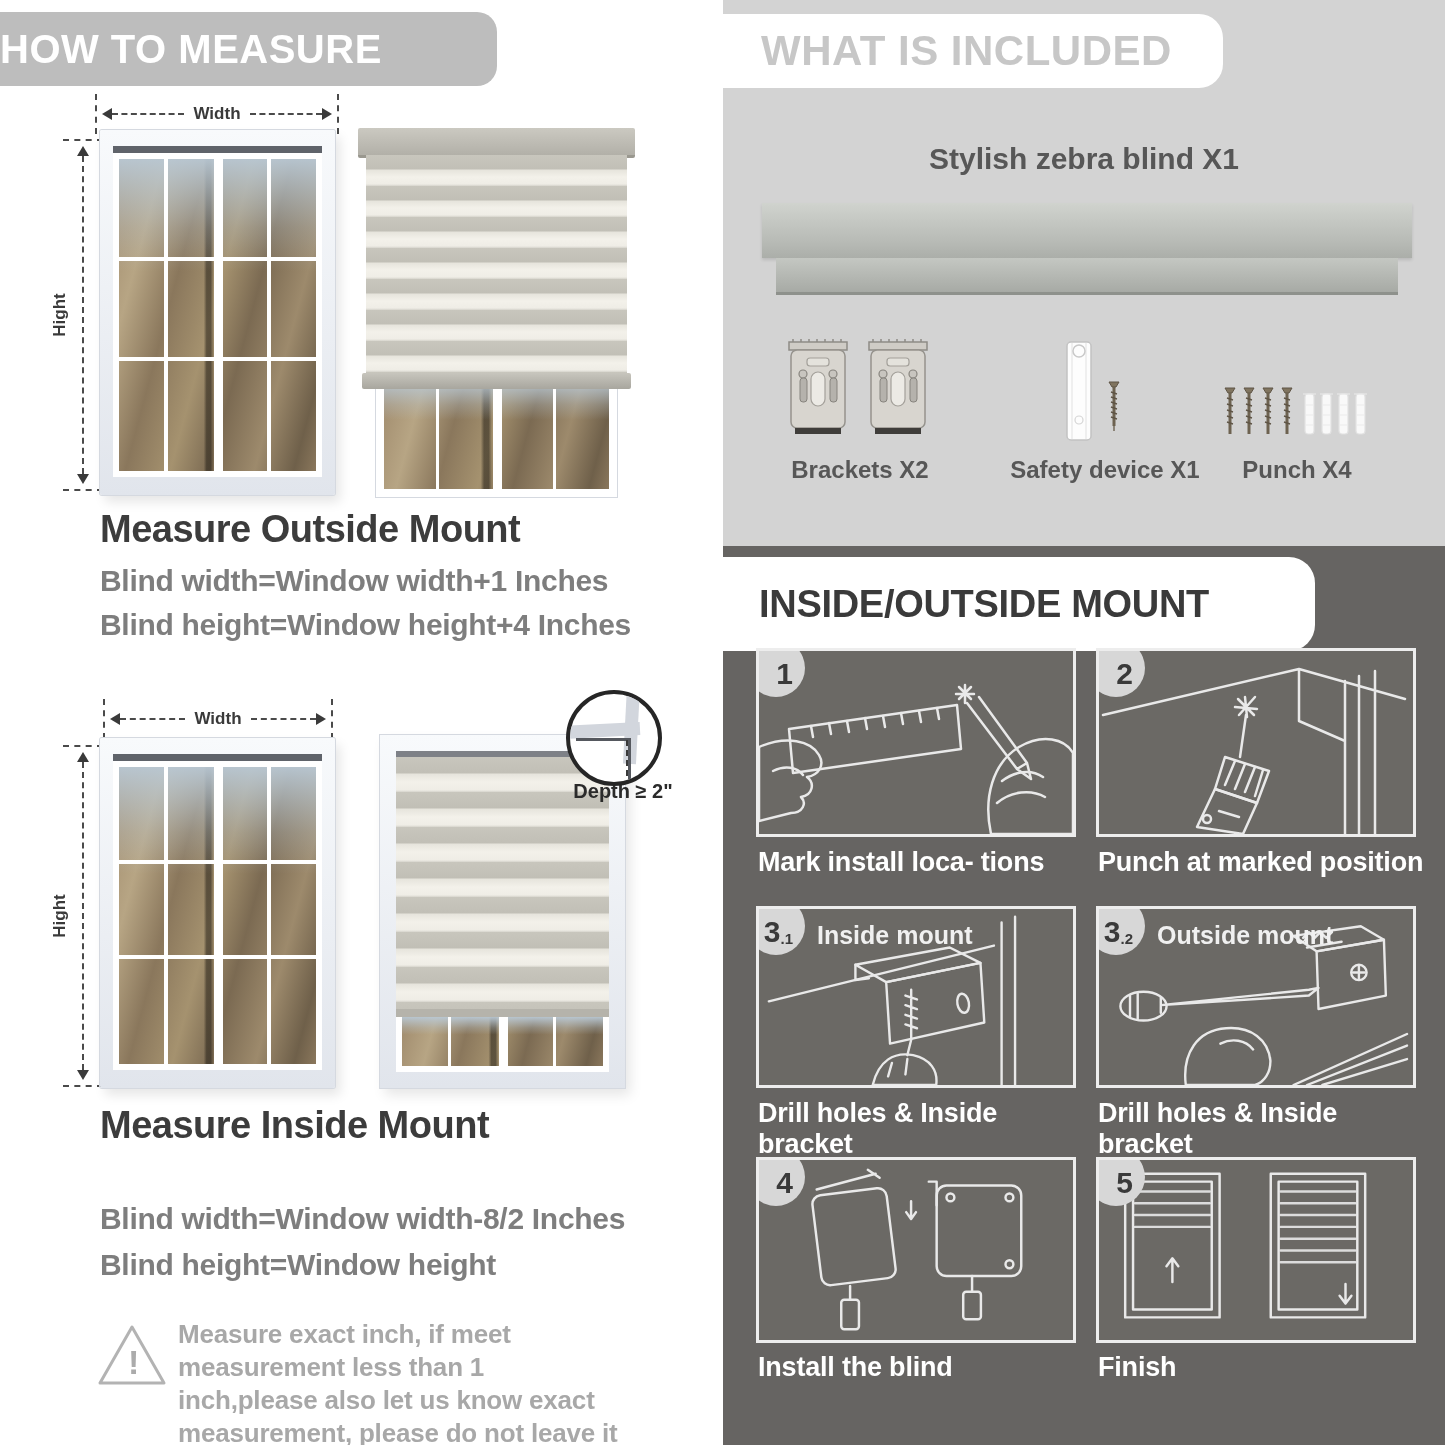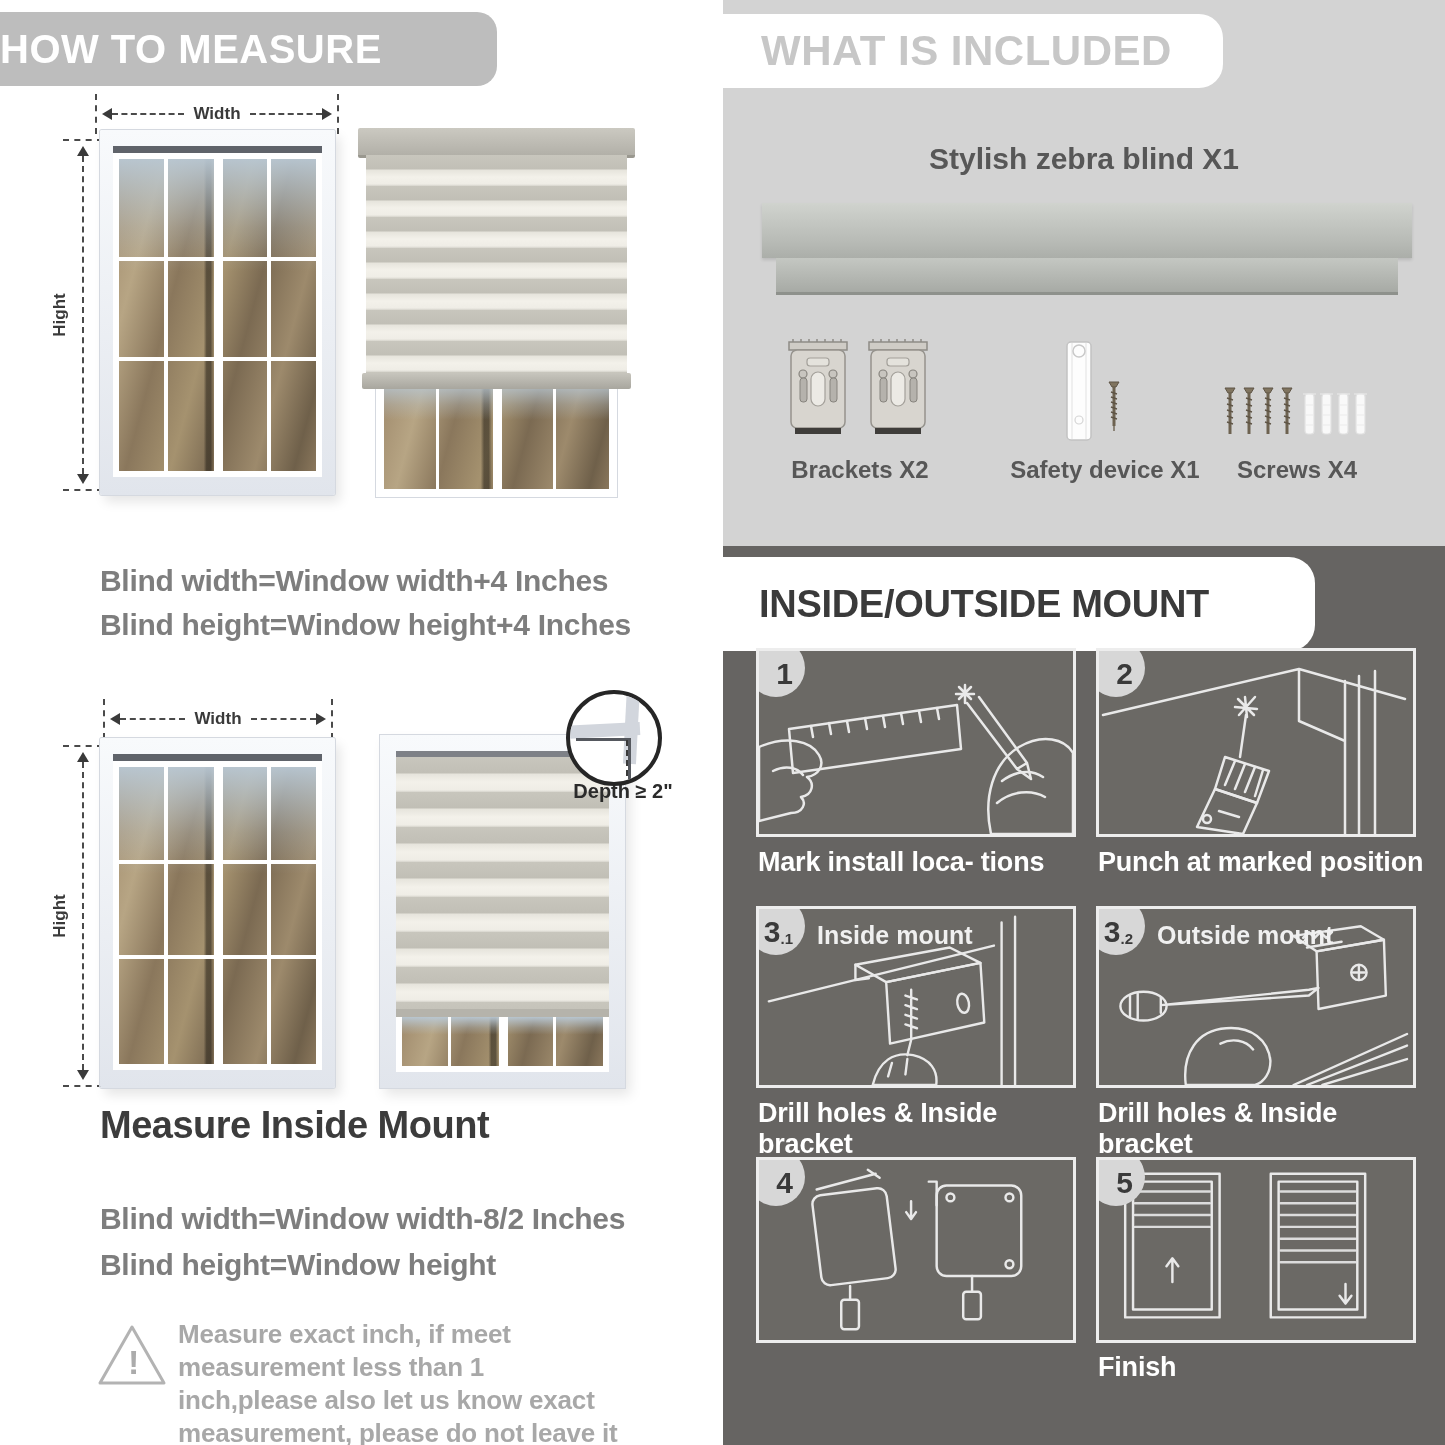--- a/index.html
+++ b/index.html
@@ -153,21 +153,22 @@
           <div class="mv c" style="left:calc(50% - 4px);"></div>
           <div class="mv" style="left:calc(24% - 2px);width:3px;"></div>
           <div class="mv" style="left:calc(76% - 2px);width:3px;"></div>
         </div>
       </div>
       <div class="cassette" style="left:0;top:0;width:277px;height:27px;"></div>
       <div class="fabric" style="left:8px;top:27px;width:261px;height:218px;"></div>
       <div class="b-rail" style="left:4px;top:245px;width:269px;height:16px;"></div>
     </div>
 
-    <div class="formula" style="top:564px;">Blind width=Window width+4 Inches</div>
+    <div class="heading" style="top:508px;">Measure Outside Mount</div>
+    <div class="formula" style="top:564px;">Blind width=Window width+1 Inches</div>
     <div class="formula" style="top:608px;">Blind height=Window height+4 Inches</div>
 
     <div class="harrow" style="left:104px;top:710px;width:228px;">
       <span class="tri-l"></span>
       <span class="line"></span>
       <span class="lbl">Width</span>
       <span class="line"></span>
       <span class="tri-r"></span>
     </div>
     <div class="varrow" style="left:74px;top:746px;height:340px;">
@@ -308,21 +309,21 @@
         <path d="M0,4 L13,4 M2,15 l9,0 M2,25 l9,0 M2,35 l9,0" stroke="#ececec" stroke-width="1.2" fill="none"></path>
       </g>
       <g transform="translate(51,0)">
         <rect x="2" y="4" width="9" height="40" rx="3" fill="rgba(255,255,255,.85)" stroke="#e2e2e2" stroke-width="1.2"></rect>
         <path d="M0,4 L13,4 M2,15 l9,0 M2,25 l9,0 M2,35 l9,0" stroke="#ececec" stroke-width="1.2" fill="none"></path>
       </g>
     </svg>
 
     <div class="part-label" style="left:47px;width:180px;">Brackets X2</div>
     <div class="part-label" style="left:262px;width:240px;">Safety device X1</div>
-    <div class="part-label" style="left:494px;width:160px;">Screws X4</div>
+    <div class="part-label" style="left:494px;width:160px;">Punch X4</div>
   </div>
 
   <div class="right-bottom">
     <div class="banner-white mount-banner">
       <span>INSIDE/OUTSIDE MOUNT</span>
     </div>
 
     <div class="step-panel" style="left:33px;top:102px;height:189px;">
       <div class="badge">
         <span class="num">1</span>
@@ -410,20 +411,21 @@
         <path d="M152,42 l0,16 M147,53 l5,7 l5,-7" stroke-width="2"></path>
         <path d="M170,22 L178,22 L178,46" stroke-width="2"></path>
         <rect x="178" y="26" width="86" height="92" rx="10"></rect>
         <circle cx="192" cy="38" r="4" stroke-width="1.8"></circle>
         <circle cx="252" cy="38" r="4" stroke-width="1.8"></circle>
         <circle cx="252" cy="106" r="4" stroke-width="1.8"></circle>
         <path d="M214,118 L214,134" stroke-width="2"></path>
         <rect x="205" y="134" width="18" height="28" rx="3"></rect>
       </svg>
     </div>
+    <div class="step-caption" style="left:35px;top:806px;">Install the blind</div>
 
     <div class="step-panel" style="left:373px;top:611px;height:186px;">
       <div class="badge">
         <span class="num">5</span>
           <span class="sub"></span>
       </div>
       <svg class="art" viewBox="0 0 314 183">
         <rect x="24" y="14" width="96" height="146"></rect>
         <rect x="32" y="22" width="80" height="130"></rect>
         <path d="M34,32 h76 M34,44 h76 M34,56 h76 M34,68 h76" stroke-width="6" stroke-opacity=".9"></path>

